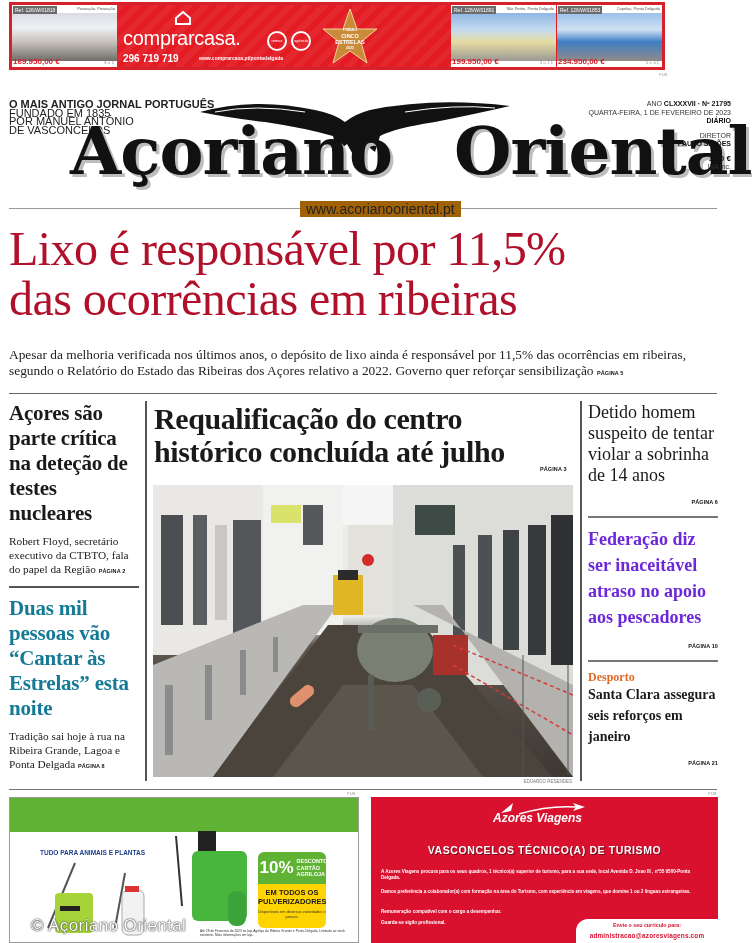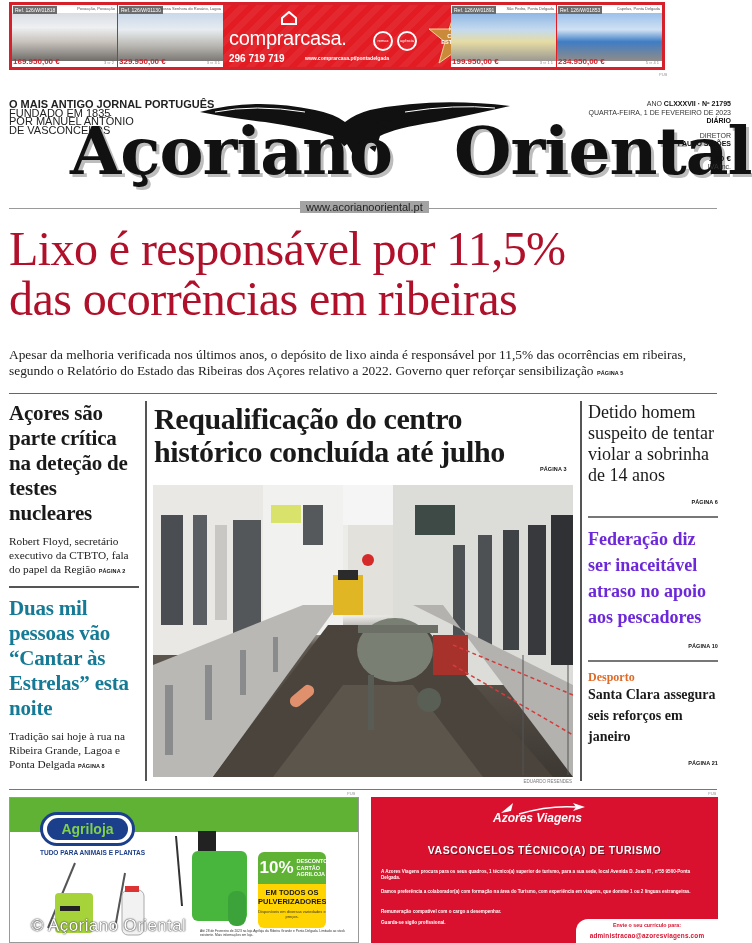--- a/index.html
+++ b/index.html
@@ -34,21 +34,21 @@
   .mast-left { position: absolute; left: 9px; top: 100px; font-size: 11px; line-height: 8.6px; color: #222; }
   .mast-left .strong { font-weight: bold; }
   .mast-right { position: absolute; right: 21px; top: 100px; font-size: 7px; line-height: 8.5px; text-align: right; color: #333; }
   .mast-right b { color: #111; }
   .mast-right .gap { height: 6px; }
   .logo-wrap { position: absolute; left: 70px; top: 92px; width: 600px; height: 106px; }
   .eagle { position: absolute; left: 125px; top: 0; width: 320px; height: 70px; }
   .logo-text { position: absolute; left: 0; top: 20px; width: 600px; text-align: center; font-family: "DejaVu Serif", serif; font-weight: bold; font-size: 66px; color: #111; letter-spacing: -1px; text-shadow: 3px 3px 0 #bdbdbd; white-space: nowrap; }
   .logo-word2 { margin-left: 62px; }
   .site-rule { position: absolute; left: 9px; top: 208px; width: 708px; height: 1px; background: #9a9a9a; }
-  .site-url { position: absolute; left: 300px; top: 201px; padding: 0 6px; background: #a3a3a3; font-size: 11px; color: #222; text-align: center; }
+  .site-url { position: absolute; left: 300px; top: 201px; padding: 0 6px; background: #a16207; font-size: 14px; color: #222; text-align: center; }
 
   
   .lead-headline { position: absolute; left: 9px; top: 224px; width: 720px; font-family: "Liberation Serif", serif; color: #b0102a; font-size: 49px; line-height: 50px; letter-spacing: -0.6px; font-weight: normal; transform: scaleX(0.98); transform-origin: left; }
   .lead-deck { position: absolute; left: 9px; top: 347px; width: 716px; font-family: "Liberation Serif", serif; font-size: 13.4px; line-height: 16px; color: #222; }
   .pg-ref { font-family: "Liberation Sans", sans-serif; font-weight: bold; font-size: 5.5px; text-transform: uppercase; letter-spacing: 0.1px; color: #111; }
   .lead-rule { position: absolute; left: 9px; top: 393px; width: 708px; height: 1px; background: #666; }
 
   
   .col-left { position: absolute; left: 9px; top: 401px; width: 130px; }
   .vrule { position: absolute; width: 2px; background: #555; }
@@ -107,27 +107,20 @@
 </head>
 <body>
 
 <div class="top-ad">
   <div class="listing">
     <div class="photo ph1"></div>
     <span class="ref">Ref. 126/W/01818</span>
     <span class="loc">Povoação, Povoação</span>
     <span class="price">169.950,00 €</span>
     <span class="meta">3 ⇨ 2</span>
-  </div>
-  <div class="listing" style="margin-left:1px">
-    <div class="photo ph2"></div>
-    <span class="ref">Ref. 126/W/01130</span>
-    <span class="loc">Nossa Senhora do Rosário, Lagoa</span>
-    <span class="price">329.950,00 €</span>
-    <span class="meta">3 ⇨ 3 1</span>
   </div>
   <div class="brand-block">
     <svg class="brand-house" viewBox="0 0 16 14">
         <path d="M1 7 L8 1 L15 7 L15 13 L1 13 Z" fill="none" stroke="#fff" stroke-width="2"></path>
       </svg>
     <span class="brand-name">comprarcasa.</span>
     <span class="brand-phone">296 719 719</span>
     <span class="brand-url">www.comprarcasa.pt/pontadelgada</span>
     <div class="seal" style="left:150px">remax</div>
     <div class="seal" style="left:174px">agência</div>
@@ -289,23 +282,20 @@
   <div class="r-title-sport">Santa Clara assegura seis reforços em janeiro</div>
   <div class="r-pg"><span class="pg-ref">PÁGINA 21</span></div>
 </div>
 
 <div class="bottom-rule"></div>
 <span class="pub-tag" style="left:347px; top:791px">PUB</span>
 <span class="pub-tag" style="left:708px; top:791px">PUB</span>
 
 <div class="ad-agri">
   <div class="agri-band"></div>
-  <div class="agri-logo">
-    <div class="agri-logo-inner">Agriloja</div>
-  </div>
   <div class="agri-tag">TUDO PARA ANIMAIS E PLANTAS</div>
 
   <svg class="sprayer" style="left:30px; top:60px" width="60" height="80" viewBox="0 0 60 80">
     <line x1="8" y1="70" x2="35" y2="5" stroke="#555" stroke-width="2"></line>
     <rect x="15" y="35" width="38" height="40" rx="4" fill="#a6d33a"></rect>
     <rect x="20" y="48" width="20" height="5" fill="#222"></rect>
   </svg>
   <svg class="sprayer" style="left:100px; top:70px" width="45" height="75" viewBox="0 0 45 75">
     <line x1="5" y1="60" x2="15" y2="5" stroke="#555" stroke-width="2"></line>
     <rect x="12" y="22" width="22" height="45" rx="6" fill="#f2f2f2" stroke="#aaa"></rect>

